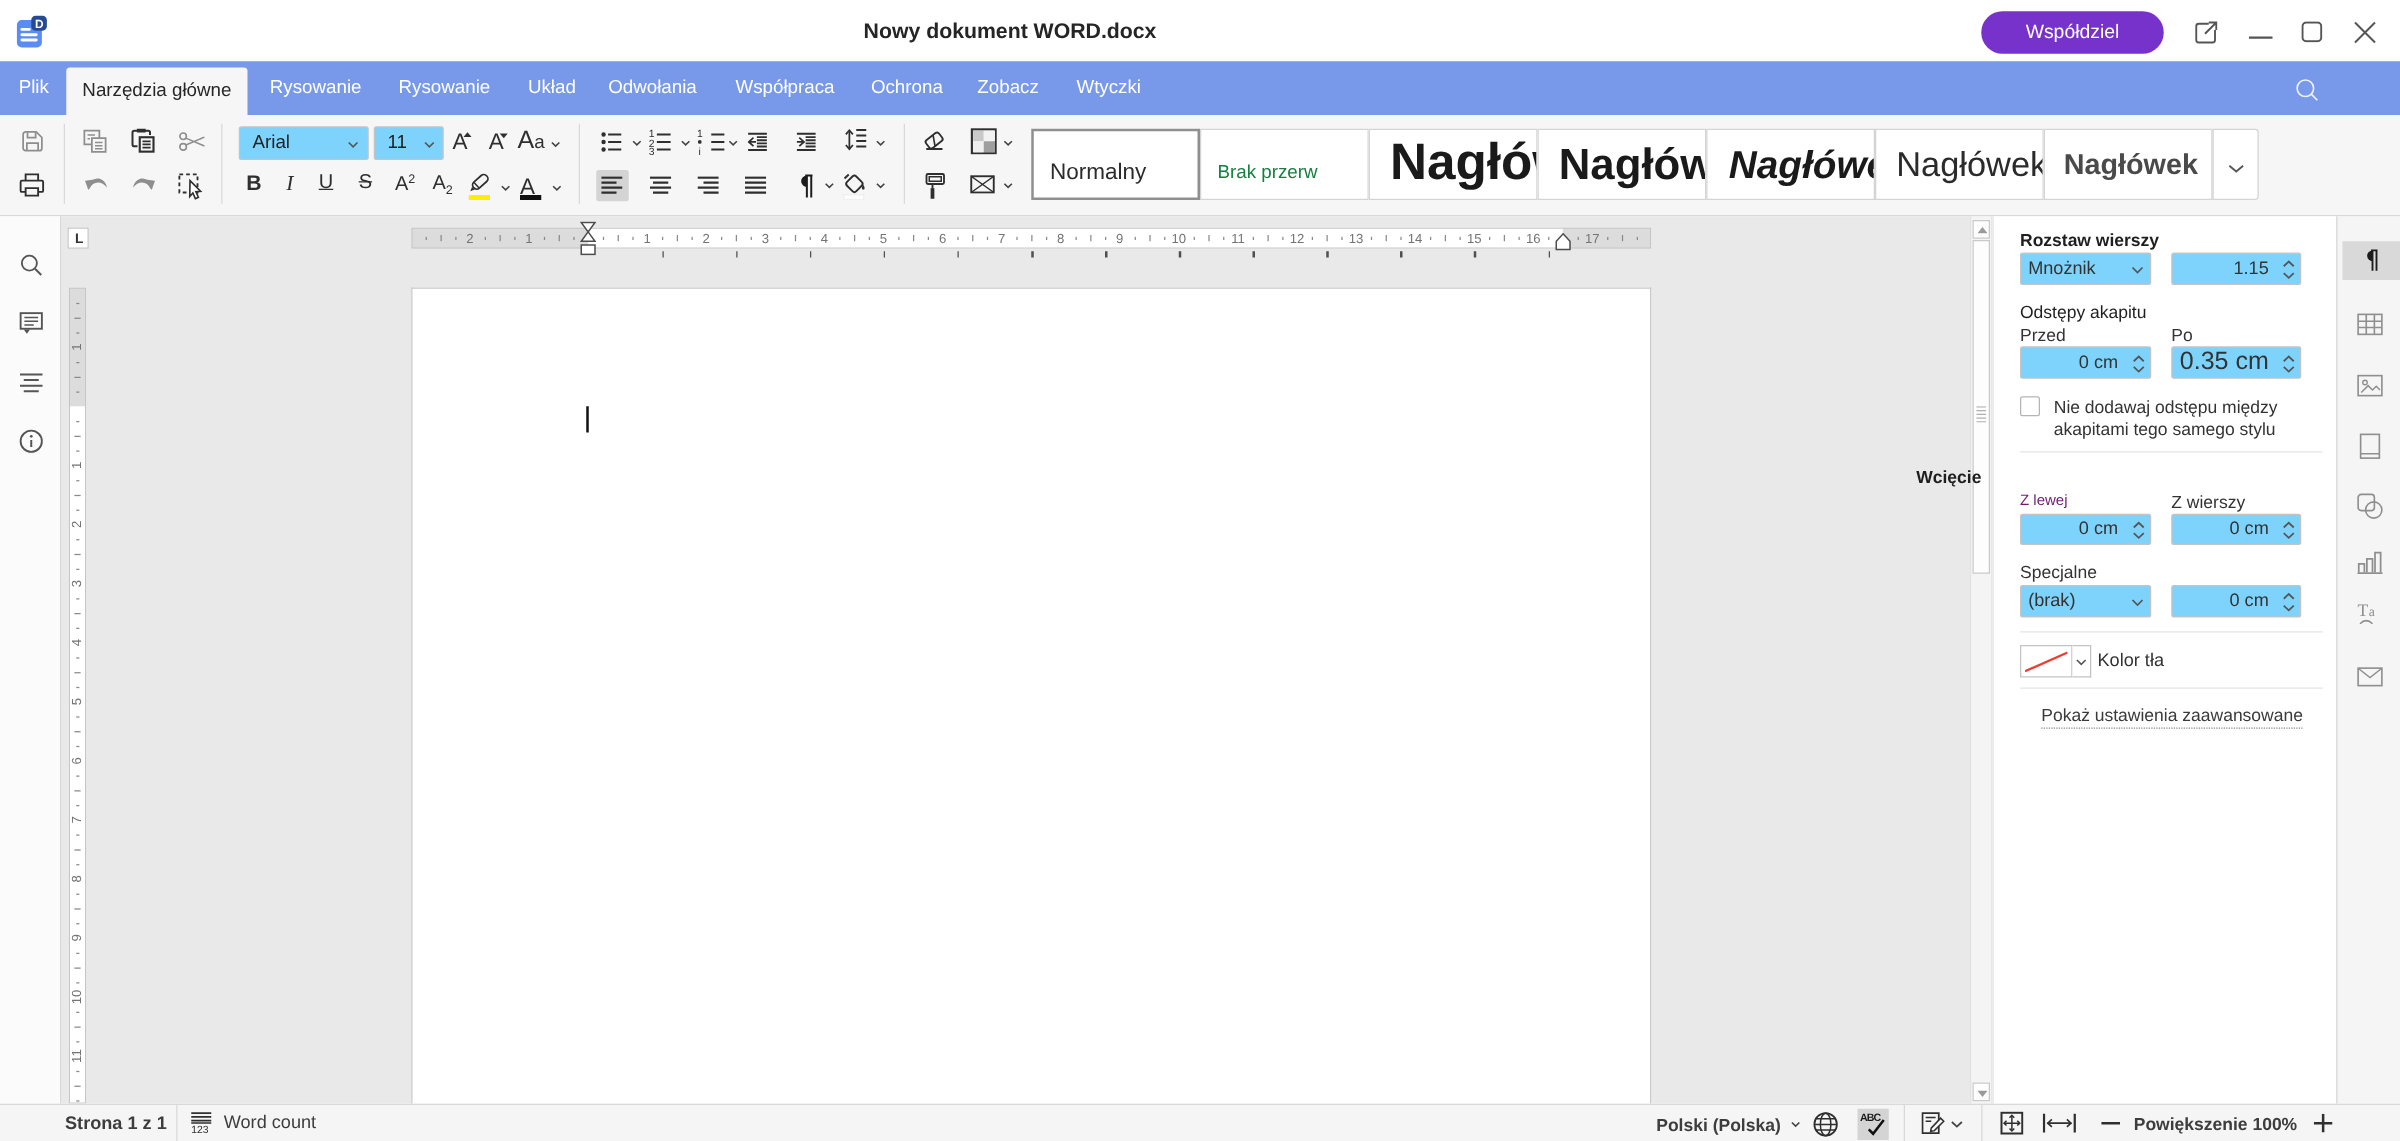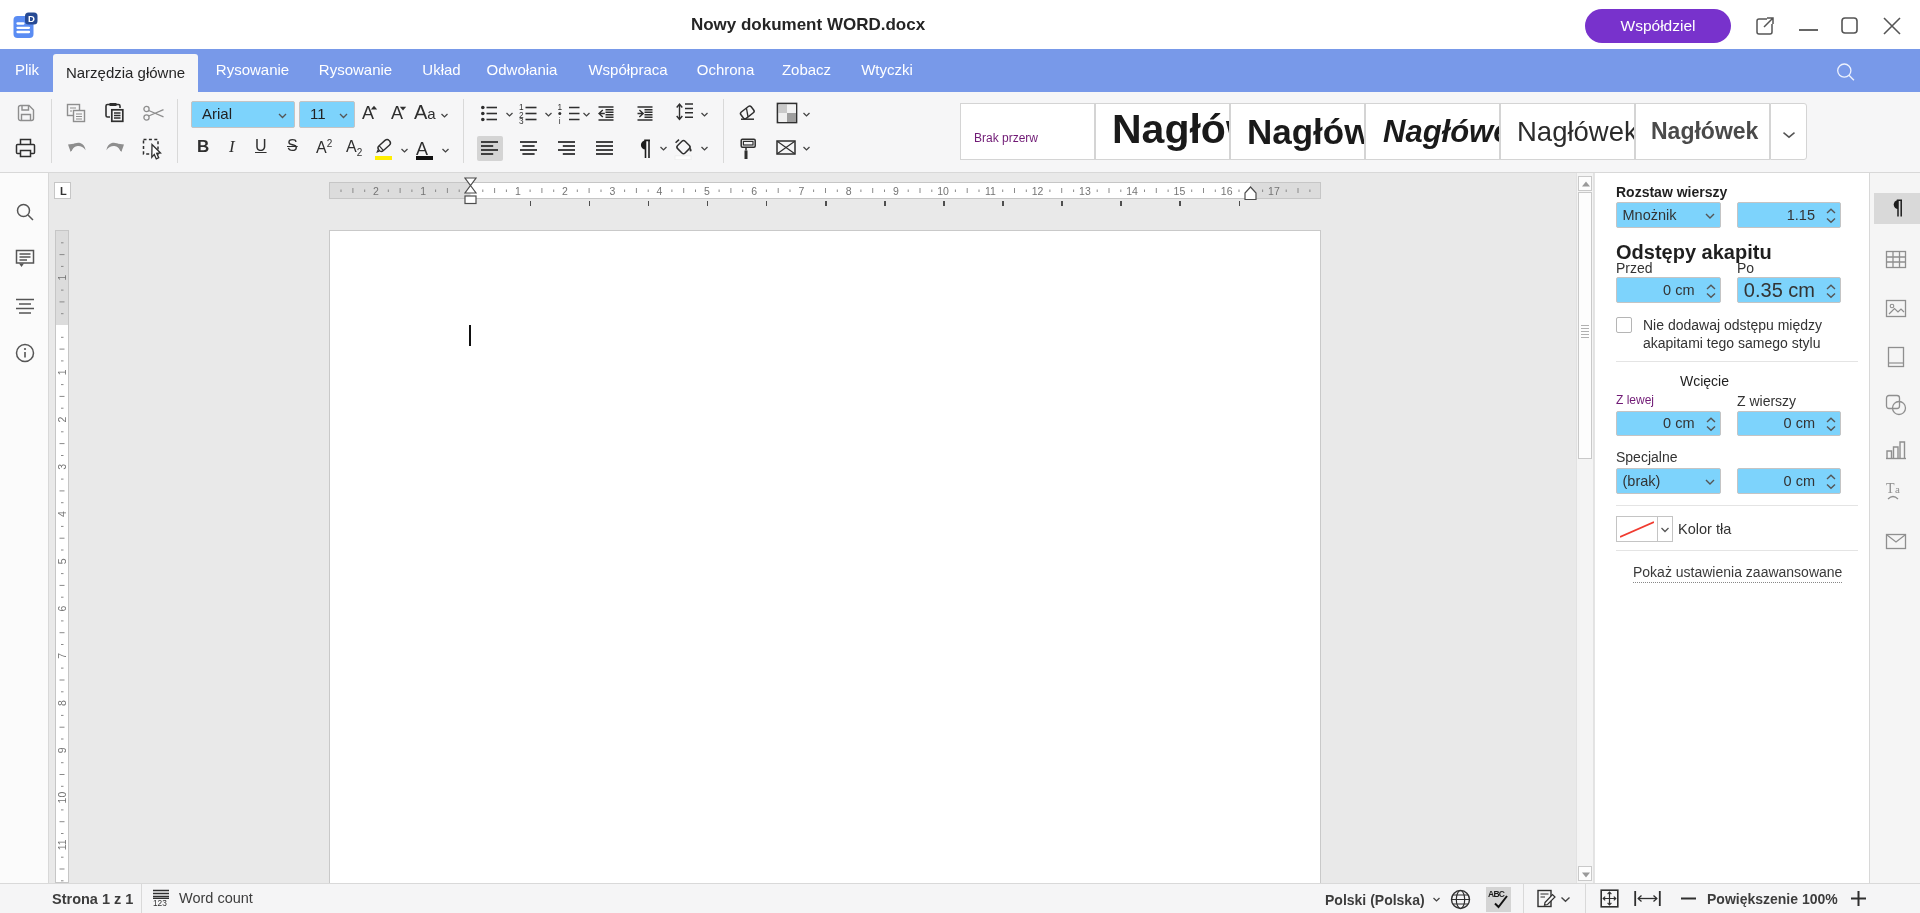--- a/index.html
+++ b/index.html
@@ -257,22 +257,25 @@
       <path d="M6 9.2 V12.5" stroke="#2f2f2f" stroke-width="1.5"></path>
       <rect x="4.5" y="12.5" width="3" height="8.5" fill="#2f2f2f"></rect>
     </svg>
 <svg style="position:absolute;left:776px;top:140px" width="20" height="15" viewBox="0 0 20 15" fill="none">
       <rect x="1" y="1" width="18" height="13" stroke="#2f2f2f" stroke-width="1.5"></rect>
       <path d="M1.2 1.2 L18.8 13.8 M18.8 1.2 L1.2 13.8" stroke="#2f2f2f" stroke-width="1.2"></path>
     </svg>
     <svg style="position:absolute;left:802px;top:144px" width="9" height="9" viewBox="0 0 9 9" fill="none">
       <path d="M1.5 3.0 L4.5 5.9 L7.5 3.0" stroke="#444" stroke-width="1.3"></path>
     </svg>
+<div style="position:absolute;left:825px;top:103px;width:135px;height:57px;background:#fff;border:2.5px solid #8f8f8f;overflow:hidden;display:flex;align-items:center;justify-content:flex-start;padding-left:13px">
+      <span style="font-size:18px;color:#2b2b2b;transform:translateY(6px);white-space:nowrap">Normalny</span>
+    </div>
     <div style="position:absolute;left:960px;top:103px;width:135px;height:57px;background:#fff;border:1px solid #d4d4d4;overflow:hidden;display:flex;align-items:center;justify-content:flex-start;padding-left:13px">
-      <span style="font-size:12px;color:#701a75;transform:translateY(6px);white-space:nowrap">Brak przerw</span>
+      <span style="font-size:15px;color:#15803d;transform:translateY(6px);white-space:nowrap">Brak przerw</span>
     </div>
     <div style="position:absolute;left:1095px;top:103px;width:135px;height:57px;background:#fff;border:1px solid #d4d4d4;overflow:hidden;display:flex;align-items:center;justify-content:flex-start;padding-left:16px">
       <span style="font-size:41px;font-weight:bold;color:#1a1a1a;transform:translateY(-2px);white-space:nowrap">Nagłówek 1</span>
     </div>
     <div style="position:absolute;left:1230px;top:103px;width:135px;height:57px;background:#fff;border:1px solid #d4d4d4;overflow:hidden;display:flex;align-items:center;justify-content:flex-start;padding-left:16px">
       <span style="font-size:35px;font-weight:bold;color:#1a1a1a;white-space:nowrap">Nagłówek 2</span>
     </div>
     <div style="position:absolute;left:1365px;top:103px;width:135px;height:57px;background:#fff;border:1px solid #d4d4d4;overflow:hidden;display:flex;align-items:center;justify-content:flex-start;padding-left:17px">
       <span style="font-size:31px;font-weight:bold;font-style:italic;color:#1a1a1a;white-space:nowrap">Nagłówek 3</span>
     </div>
@@ -515,21 +518,21 @@
 </div>
 <div class="box" style="left:1737px;top:201.5px;width:104px;height:26px">
 <span style="position:absolute;right:25px;top:50%;transform:translateY(-50%);font-size:14.5px;color:#333">1.15</span>
 <svg style="position:absolute;left:87px;top:4.5px" width="12" height="7.5" viewBox="0 0 12 7.5" fill="none">
         <path d="M2 6 L6 2.2 L10 6" stroke="#555" stroke-width="1.4" fill="none"></path>
       </svg>
 <svg style="position:absolute;left:87px;top:14px" width="12" height="7.5" viewBox="0 0 12 7.5" fill="none">
         <path d="M2 1.5 L6 5.3 L10 1.5" stroke="#555" stroke-width="1.4" fill="none"></path>
       </svg>
 </div>
-<div class="abs" style="left:1616px;top:241px;font-size:20px;font-weight:bold;color:#1f1f1f">Odstępy akapitu</div>
+<div class="abs" style="left:1616px;top:241px;font-size:14px;font-weight:normal;color:#1f1f1f">Odstępy akapitu</div>
 <div class="abs" style="left:1616px;top:260px;font-size:14px;color:#333">Przed</div>
 <div class="abs" style="left:1737px;top:260px;font-size:14px;color:#333">Po</div>
 <div class="box" style="left:1615.5px;top:277px;width:105px;height:25.5px">
 <span style="position:absolute;right:25px;top:50%;transform:translateY(-50%);font-size:14.5px;color:#333">0 cm</span>
 <svg style="position:absolute;left:88px;top:4.5px" width="12" height="7.5" viewBox="0 0 12 7.5" fill="none">
         <path d="M2 6 L6 2.2 L10 6" stroke="#555" stroke-width="1.4" fill="none"></path>
       </svg>
 <svg style="position:absolute;left:88px;top:13.5px" width="12" height="7.5" viewBox="0 0 12 7.5" fill="none">
         <path d="M2 1.5 L6 5.3 L10 1.5" stroke="#555" stroke-width="1.4" fill="none"></path>
       </svg>
@@ -539,21 +542,21 @@
 <svg style="position:absolute;left:87px;top:4.5px" width="12" height="7.5" viewBox="0 0 12 7.5" fill="none">
         <path d="M2 6 L6 2.2 L10 6" stroke="#555" stroke-width="1.4" fill="none"></path>
       </svg>
 <svg style="position:absolute;left:87px;top:13.5px" width="12" height="7.5" viewBox="0 0 12 7.5" fill="none">
         <path d="M2 1.5 L6 5.3 L10 1.5" stroke="#555" stroke-width="1.4" fill="none"></path>
       </svg>
 </div>
 <div class="abs" style="left:1616px;top:317px;width:16px;height:16px;background:#fff;border:1px solid #b5b5b5;border-radius:2px"></div>
 <div class="abs" style="left:1643px;top:317px;font-size:14px;color:#333;line-height:17.5px">Nie dodawaj odstępu między<br>akapitami tego samego stylu</div>
 <div class="abs" style="left:1616px;top:361px;width:242px;height:1px;background:#e4e4e4"></div>
-<div class="abs" style="left:1680px;top:373px;font-size:14px;font-weight:normal;color:#1f1f1f">Wcięcie</div>
+<div class="abs" style="left:1533px;top:373px;font-size:14px;font-weight:bold;color:#1f1f1f">Wcięcie</div>
 <div class="abs" style="left:1616px;top:393px;font-size:12px;color:#701a75">Z lewej</div>
 <div class="abs" style="left:1737px;top:393px;font-size:14px;color:#333">Z wierszy</div>
 <div class="box" style="left:1615.5px;top:410.5px;width:105px;height:25.5px">
 <span style="position:absolute;right:25px;top:50%;transform:translateY(-50%);font-size:14.5px;color:#333">0 cm</span>
 <svg style="position:absolute;left:88px;top:4.5px" width="12" height="7.5" viewBox="0 0 12 7.5" fill="none">
         <path d="M2 6 L6 2.2 L10 6" stroke="#555" stroke-width="1.4" fill="none"></path>
       </svg>
 <svg style="position:absolute;left:88px;top:13.5px" width="12" height="7.5" viewBox="0 0 12 7.5" fill="none">
         <path d="M2 1.5 L6 5.3 L10 1.5" stroke="#555" stroke-width="1.4" fill="none"></path>
       </svg>

